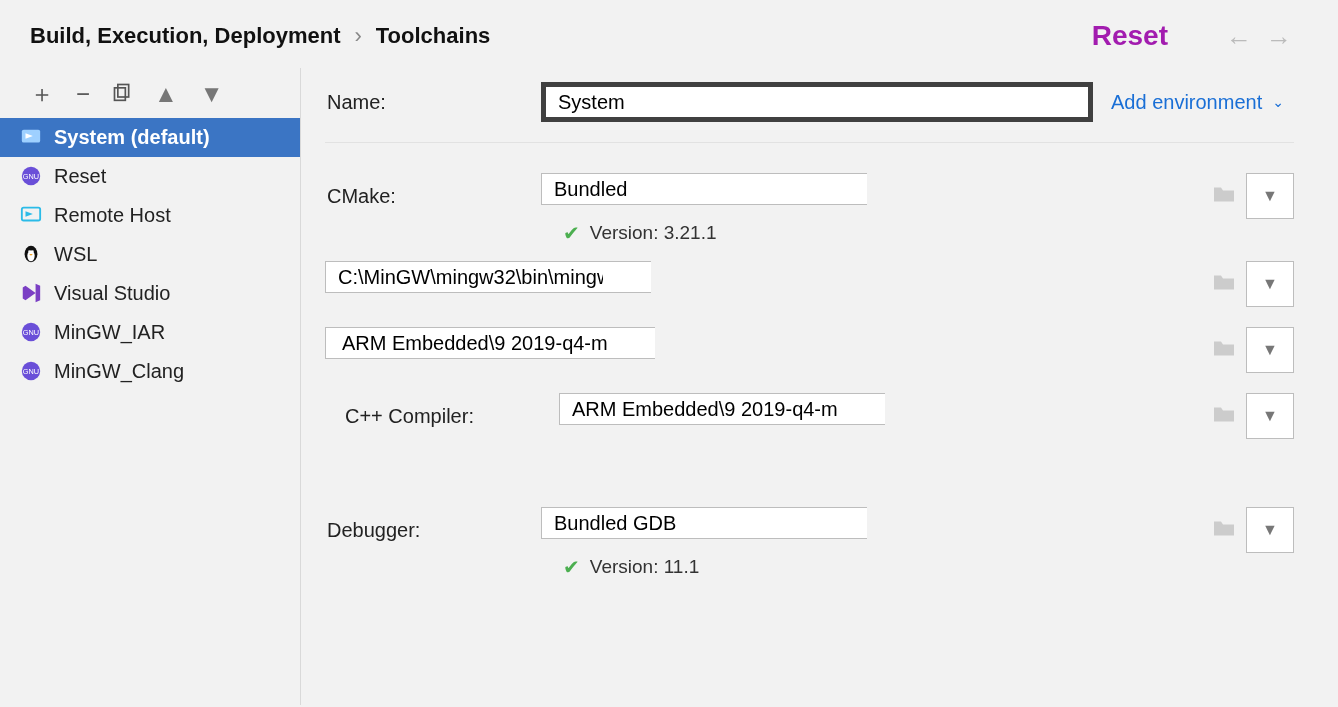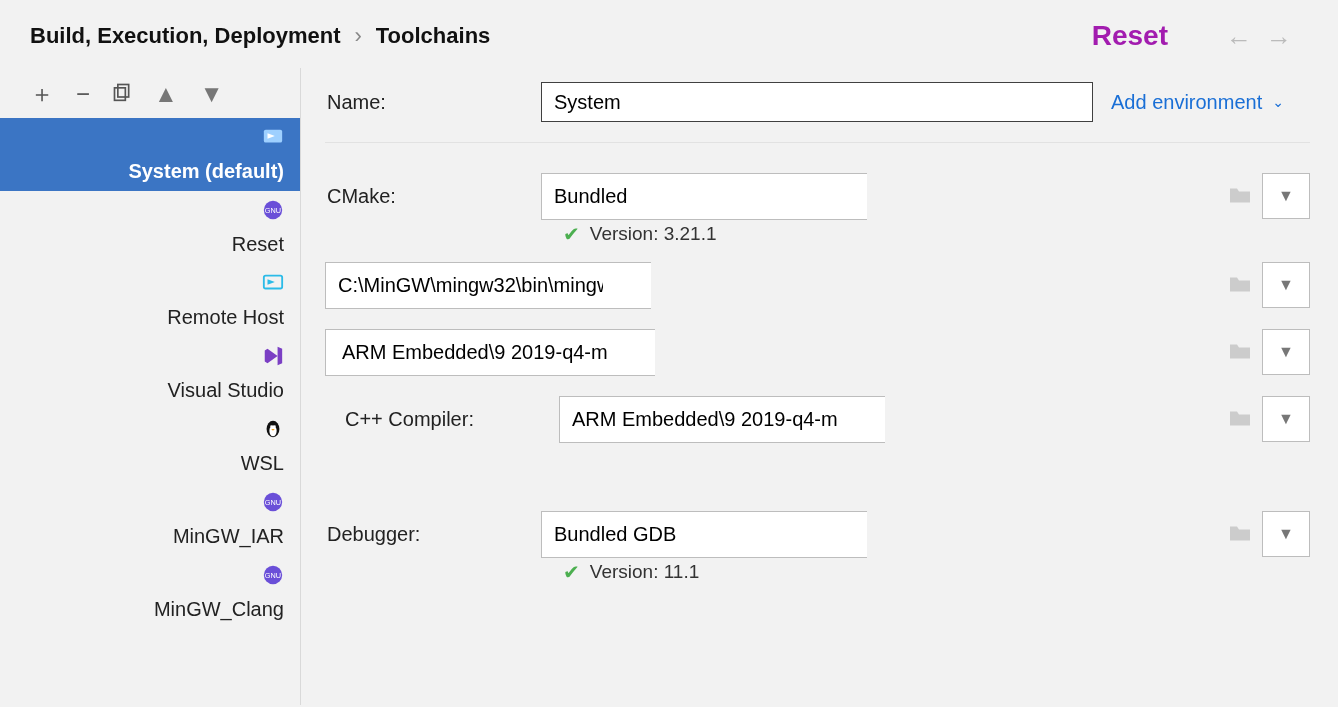--- a/index.html
+++ b/index.html
@@ -66,63 +66,62 @@
   .tb-btn {
     font-size: 24px;
     color: #777;
     cursor: pointer;
     line-height: 1;
   }
   .tb-btn.dark { color: #555; }
   .list { list-style: none; margin: 0; padding: 0; }
   .list-item {
     display: flex;
-    align-items: flex-end;
+    align-items: flex-start;
     gap: 12px;
     padding: 8px 16px 8px 20px;
     font-size: 20px;
     color: #222;
     cursor: pointer;
-    flex-direction: column;
   }
   .list-item.selected {
     background: #3b75c4;
     color: #fff;
     font-weight: 700;
   }
   .list-item .icon {
     width: 22px;
     height: 22px;
     display: inline-flex;
     align-items: center;
     justify-content: center;
     flex: 0 0 22px;
   }
   .list-item .icon svg { width: 22px; height: 22px; }
   .content {
     flex: 1;
-    padding: 14px 28px 0 24px;
+    padding: 14px 44px 0 24px;
   }
   .row {
     display: flex;
     align-items: center;
     margin-bottom: 20px;
   }
   .row.tight { margin-bottom: 8px; justify-content: space-between; }
   .field-label {
     width: 214px;
     font-size: 20px;
     color: #222;
     padding-left: 2px;
   }
   .field-label.indent { padding-left: 20px; width: 214px; }
   .text-input {
     flex: 0 0 552px;
     height: 40px;
-    border: 1px solid #404040;
+    border: 5px solid #404040;
     background: #fff;
     font-size: 20px;
     padding: 0 12px;
     box-sizing: border-box;
   }
   .add-env {
     color: #1a6fd6;
     font-size: 20px;
     margin-left: 18px;
     cursor: pointer;
@@ -130,21 +129,21 @@
     align-items: center;
     gap: 10px;
   }
   .field-wide-wrap {
     flex: 1;
     display: flex;
     align-items: stretch;
   }
   .wide-input {
     flex: 1;
-    height: 47px;
+    height: 32px;
     border: 1px solid #bdbdbd;
     border-right: none;
     background: #fff;
     font-size: 20px;
     padding: 0 48px 0 12px;
     box-sizing: border-box;
     position: relative;
   }
   .wide-input-wrap {
     flex: 1;
@@ -239,36 +238,36 @@
           <svg viewBox="0 0 24 24">
               <rect x="2" y="4" width="20" height="14" rx="2" fill="none" stroke="#2bbbe8" stroke-width="2"></rect>
               <polygon points="6,8 14,11 6,14" fill="#2bbbe8"></polygon>
             </svg>
         </span>
         <span>Remote Host</span>
       </li>
       <li class="list-item">
         <span class="icon">
           <svg viewBox="0 0 24 24">
-              <polygon points="3,6 3,18 6,20 17,12 17,22 22,20 22,4 17,2 17,12 6,4" fill="#7b3fc4"></polygon>
-            </svg>
-        </span>
-        <span>Visual Studio</span>
-      </li>
-      <li class="list-item">
-        <span class="icon">
-          <svg viewBox="0 0 24 24">
               <ellipse cx="12" cy="12" rx="7" ry="9" fill="#111"></ellipse>
               <ellipse cx="12" cy="14" rx="4" ry="6" fill="#fff"></ellipse>
               <circle cx="10" cy="9" r="1" fill="#fff"></circle>
               <circle cx="14" cy="9" r="1" fill="#fff"></circle>
               <polygon points="10,12 14,12 12,14" fill="#f0a020"></polygon>
             </svg>
         </span>
         <span>WSL</span>
+      </li>
+      <li class="list-item">
+        <span class="icon">
+          <svg viewBox="0 0 24 24">
+              <polygon points="3,6 3,18 6,20 17,12 17,22 22,20 22,4 17,2 17,12 6,4" fill="#7b3fc4"></polygon>
+            </svg>
+        </span>
+        <span>Visual Studio</span>
       </li>
       <li class="list-item">
         <span class="icon">
           <svg viewBox="0 0 24 24">
               <circle cx="12" cy="12" r="10" fill="#6a4fd8"></circle>
               <text x="12" y="15" font-size="8" fill="#fff" text-anchor="middle" font-family="Arial">GNU</text>
             </svg>
         </span>
         <span>MinGW_IAR</span>
       </li>

